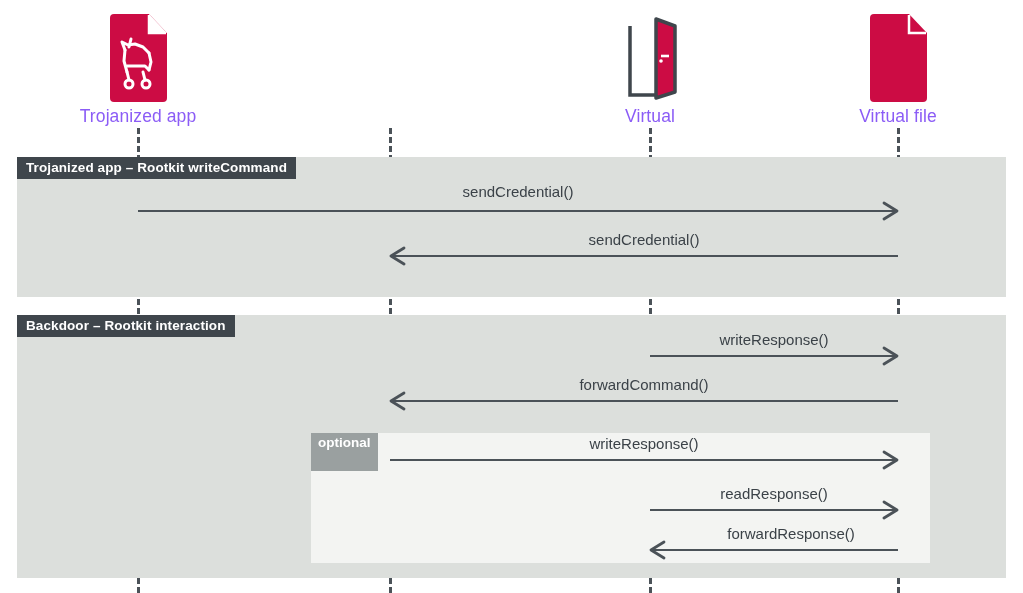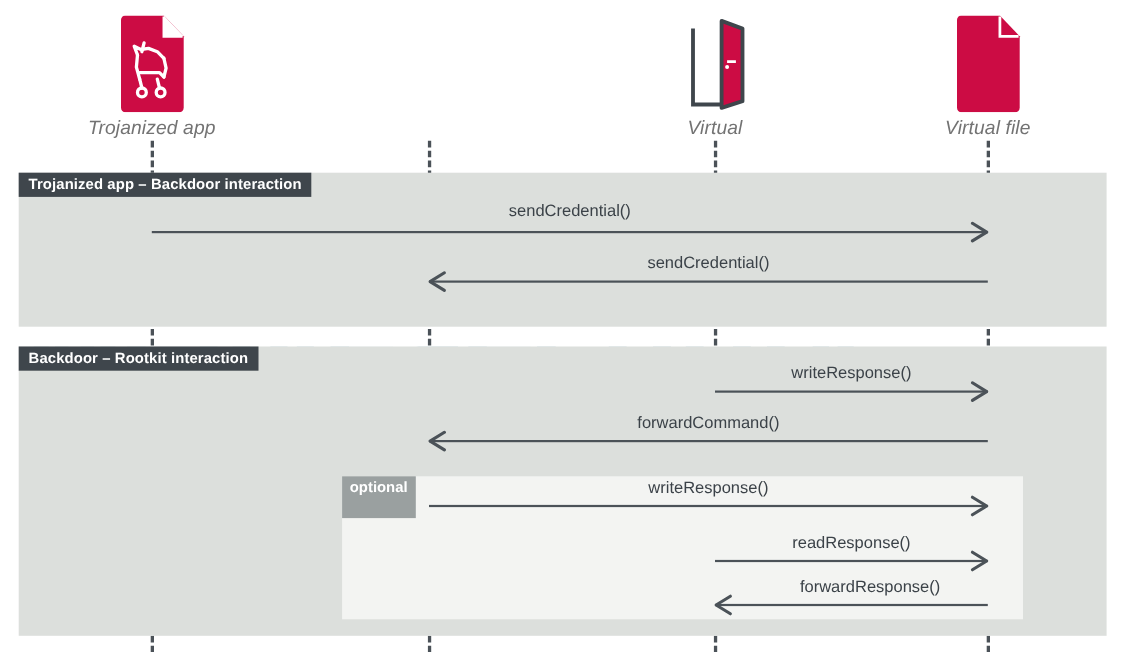--- a/index.html
+++ b/index.html
@@ -56,23 +56,22 @@
     z-index: 5;
   }
   .participant .icon-wrap {
     height: 96px;
     display: flex;
     align-items: center;
     justify-content: center;
   }
   .participant .p-label {
     font-size: 17.5px;
-    color: #737373;
+    color: #8b5cf6;
     letter-spacing: 0.1px;
-    font-style: italic;
   }
 
   
   .lifeline {
     position: absolute;
     top: 128px;
     width: 0;
     height: 465px;
     border-left: 3px dashed #4b5258;
     z-index: 3;
@@ -148,21 +147,21 @@
   <div class="block" id="block-0" style="left: 17px; top: 157px; width: 989px; height: 140px;"></div>
   <div class="block" id="block-1" style="left: 17px; top: 315px; width: 989px; height: 263px;"></div>
 
   <div class="optional-block" id="optional-block" style="left: 311px; top: 433px; width: 619px; height: 130px;"></div>
 
   <div class="lifeline" id="lifeline-0" style="left: 137px;"></div>
   <div class="lifeline" id="lifeline-1" style="left: 389px;"></div>
   <div class="lifeline" id="lifeline-2" style="left: 649px;"></div>
   <div class="lifeline" id="lifeline-3" style="left: 897px;"></div>
 
-  <div class="block-tag" id="block-tag-0" style="left: 17px; top: 157px;">Trojanized app – Backdoor interaction</div>
+  <div class="block-tag" id="block-tag-0" style="left: 17px; top: 157px;">Trojanized app – Rootkit writeCommand</div>
   <div class="block-tag" id="block-tag-1" style="left: 17px; top: 315px;">Backdoor – Rootkit interaction</div>
   <div class="optional-tag" id="optional-tag" style="left: 311px; top: 433px;">optional</div>
 
   <div class="participant" id="participant-0" style="left: 43px;">
     <div class="icon-wrap">
       <svg width="66" height="88" viewBox="0 0 66 88">
         <path d="M5 4 A4 4 0 0 1 9 0 L44 0 L62 19 L62 84 A4 4 0 0 1 58 88 L9 88 A4 4 0 0 1 5 84 Z" fill="#cc0c44"></path>
         <path d="M44 0 L44 19 L62 19" fill="#ffffff"></path>
         <path d="M44 1 L44 19 L61 19" fill="none" stroke="#ffffff" stroke-width="2.5"></path>
         <g fill="none" stroke="#ffffff" stroke-width="3" stroke-linecap="round" stroke-linejoin="round">

